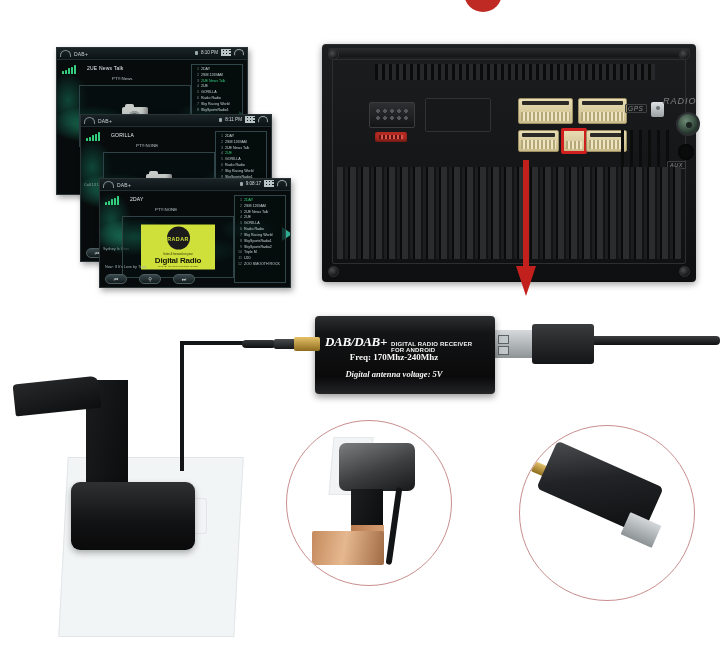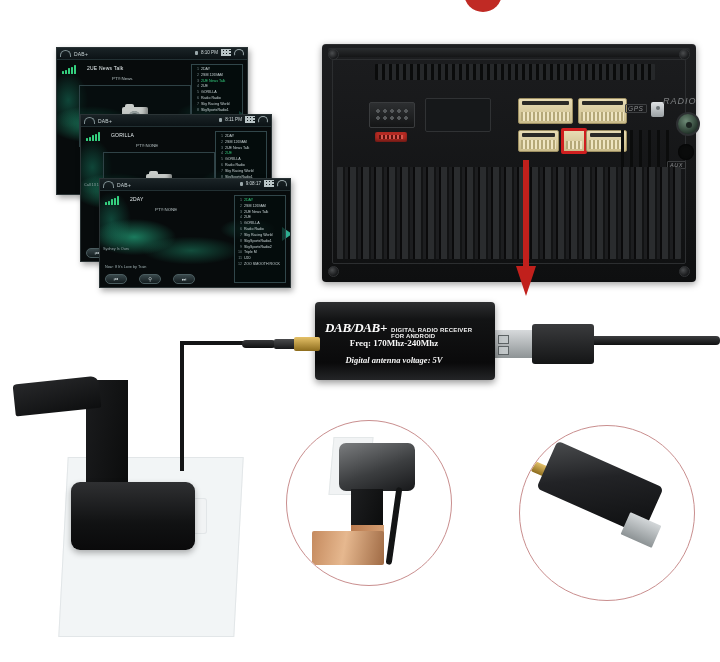--- a/index.html
+++ b/index.html
@@ -280,21 +280,21 @@
   .arrow-wrap { position: absolute; left: 516px; top: 160px; width: 20px; height: 138px; z-index: 6;}
   .arrow-line { position: absolute; left: 7px; top: 0; width: 6px; height: 110px; background: #c1201c; }
   .arrow-head {
     position: absolute; left: 0; top: 106px; width: 0; height: 0;
     border-left: 10px solid transparent; border-right: 10px solid transparent;
     border-top: 30px solid #c1201c;
   }
 
   
   .dab-box {
-    position: absolute; left: 315px; top: 302px; width: 180px; height: 78px;
+    position: absolute; left: 315px; top: 316px; width: 180px; height: 78px;
     background: linear-gradient(180deg,#2e2f31 0%, #131415 22%, #0a0a0b 78%, #242527 100%);
     border-radius: 4px; z-index: 5;
     box-shadow: 0 3px 7px rgba(0,0,0,.4);
   }
   .dab-line1 {
     position: absolute; left: 10px; top: 18px; right: 14px;
     display: flex; align-items: baseline; gap: 4px;
   }
   .dab-brand {
     font-family: "Liberation Serif", serif; font-style: italic; font-weight: bold;
@@ -613,20 +613,28 @@
           <i></i>
           <i></i>
           <i></i>
           <i></i>
           <i></i>
         </div>
       <div class="station-name">2DAY</div>
       <div class="pty">PTY:NONE</div>
       <div class="sidetext">Sydney Is Ours</div>
 
+      <div class="art-frame">
+        <div class="radar-card">
+          <div class="radar-badge">RADAR</div>
+          <div class="radar-sub1">listen &amp; forward on your</div>
+          <div class="radar-sub2">Digital Radio</div>
+          <div class="radar-sub3">on DAB+ the clear new home of radio</div>
+        </div>
+      </div>
 
       <div class="nowplaying">Now: If It's Love by Train</div>
 
       <div class="ctrl-row">
         <div class="ctrl-btn">⏮</div>
         <div class="ctrl-btn">⚲</div>
         <div class="ctrl-btn">⏭</div>
       </div>
 
       <div class="list-panel">

